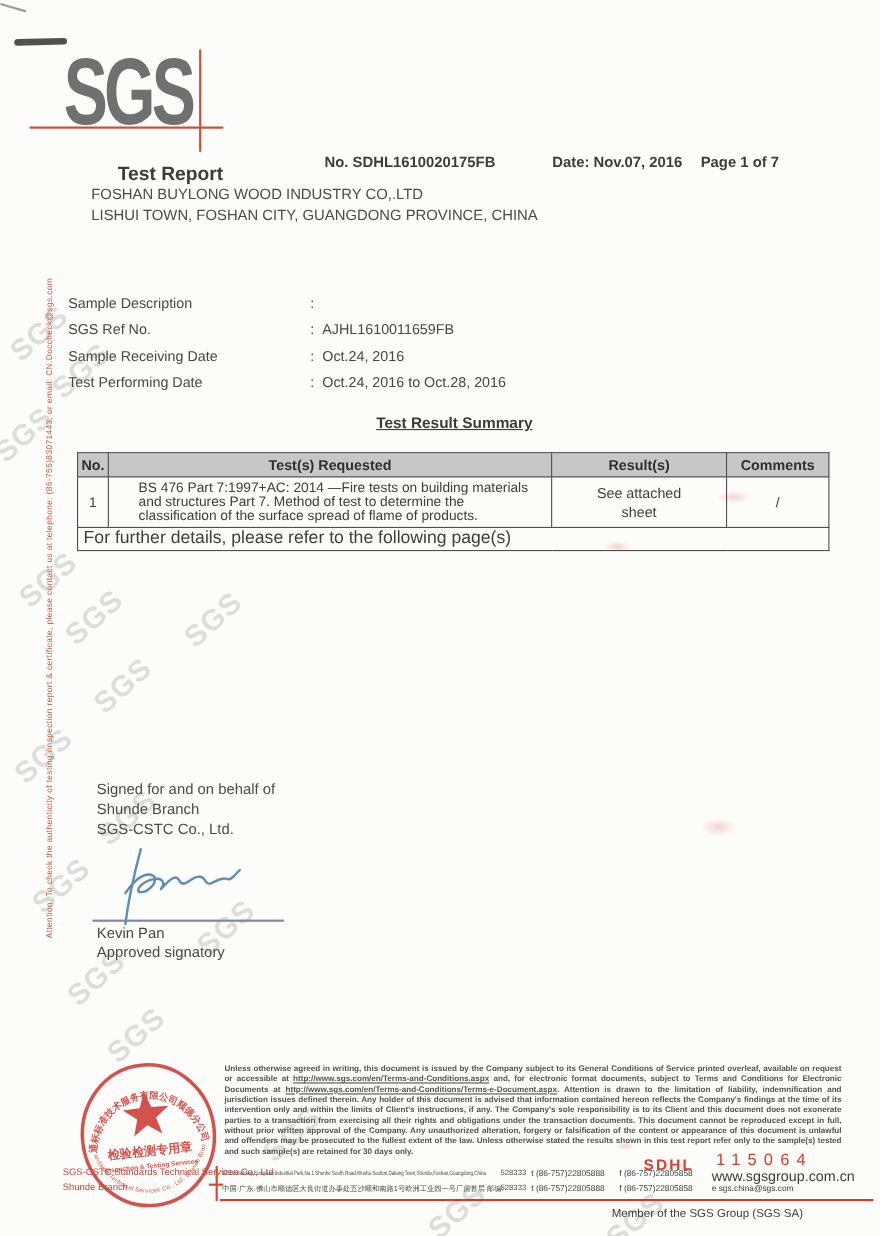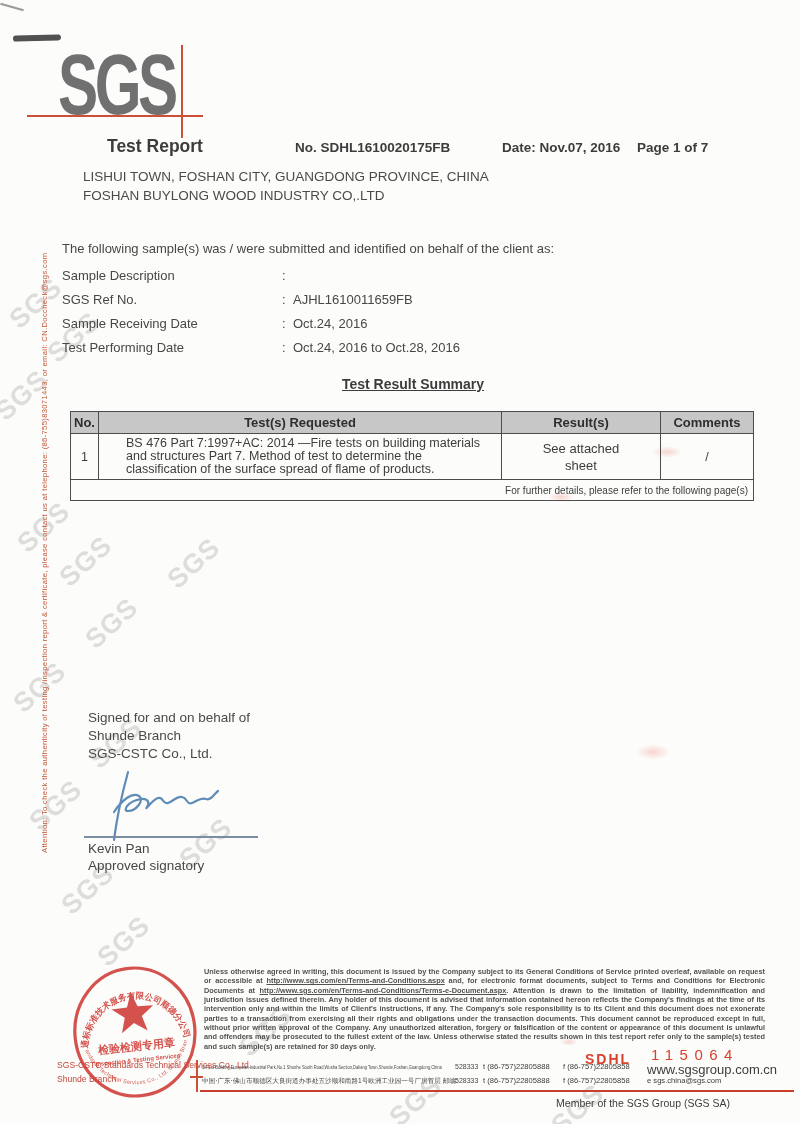--- a/index.html
+++ b/index.html
@@ -20,21 +20,21 @@
   .side-note{position:absolute;left:40px;top:853px;width:674px;transform:rotate(-90deg);
       transform-origin:0 0;font-size:7.6px;color:#c2573b;letter-spacing:.35px;white-space:nowrap;}
 
   
   .logo-text{position:absolute;left:58px;top:44px;font-size:86px;line-height:80px;font-weight:bold;
       color:#707070;letter-spacing:-5px;transform:scaleX(.70);transform-origin:0 0;}
   .logo-hline{position:absolute;left:27px;top:115px;width:176px;height:2px;background:#cc4f38;}
   .logo-vline{position:absolute;left:181px;top:45px;width:2px;height:93px;background:#cc4f38;}
 
   
-  .doc-title{position:absolute;left:107px;top:136px;font-size:17.5px;font-weight:bold;color:#3c3c3c;}
+  .doc-title{position:absolute;left:107px;top:148px;font-size:17.5px;font-weight:bold;color:#3c3c3c;}
   .hdr{position:absolute;top:140px;font-size:13.5px;font-weight:bold;color:#3c3c3c;}
   .report-no{left:295px;} .report-date{left:502px;} .report-page{left:637px;}
   .client{position:absolute;left:83px;top:167px;font-size:13.5px;line-height:19px;color:#4a4a4a;}
 
   
   .sample-intro{position:absolute;left:62px;top:241px;font-size:13px;}
   .srow{position:absolute;left:62px;width:700px;font-size:13px;}
   .srow .lab{display:inline-block;}
   .srow .col{position:absolute;left:220px;}
   .srow .val{position:absolute;left:231px;white-space:nowrap;}
@@ -44,21 +44,21 @@
       font-size:14px;font-weight:bold;text-decoration:underline;color:#3c3c3c;}
   table.summary{position:absolute;left:70px;top:411px;width:683px;border-collapse:collapse;
       font-size:12.5px;color:#3d3d3d;table-layout:fixed;}
   table.summary th,table.summary td{border:1.6px solid #4d4d4d;}
   table.summary th{background:#c7c7c7;height:21px;font-size:13px;color:#2e2e2e;padding:0;}
   td.c-no{text-align:center;}
   td.c-test{padding:3px 6px 3px 27px;line-height:13px;margin-left:21px;}
   td.c-res{text-align:center;}
   .res-inner{width:95px;margin:0 auto;line-height:17px;font-size:13px;}
   td.c-com{text-align:center;}
-  tr.t-foot td{height:18px;padding:1px 5px;font-size:10px;text-align:right;}
+  tr.t-foot td{height:18px;padding:1px 5px;font-size:16px;}
 
   
   .sig-block{position:absolute;left:88px;top:709px;font-size:13.5px;line-height:18px;color:#4a4a4a;}
   .sig-svg{position:absolute;left:84px;top:770px;}
   .sig-line{position:absolute;left:84px;top:836px;width:174px;height:1.5px;background:#7b8da2;}
   .sig-name{position:absolute;left:88px;top:841px;font-size:13.5px;}
   .sig-role{position:absolute;left:88px;top:858px;font-size:13.5px;}
 
   
   .legal{position:absolute;left:204px;top:967px;width:561px;font-size:7.35px;line-height:9.35px;
@@ -118,25 +118,24 @@
   <div class="logo-text">SGS</div>
   <div class="logo-hline"></div>
   <div class="logo-vline"></div>
 
   <div class="doc-title">Test Report</div>
   <div class="hdr report-no">No. SDHL1610020175FB</div>
   <div class="hdr report-date">Date: Nov.07, 2016</div>
   <div class="hdr report-page">Page 1 of 7</div>
 
   <div class="client">
+    <div>FOSHAN BUYLONG WOOD INDUSTRY CO,.LTD</div>
     <div>LISHUI TOWN, FOSHAN CITY, GUANGDONG PROVINCE, CHINA</div>
-    <div>FOSHAN BUYLONG WOOD INDUSTRY CO,.LTD</div>
-  </div>
-
-  <div class="sample-intro">The following sample(s) was / were submitted and identified on behalf of the client as:</div>
+  </div>
+
 
   <div class="srow" style="top:268px">
     <span class="lab">Sample Description</span>
     <span class="col">:</span>
   </div>
   <div class="srow" style="top:292px">
     <span class="lab">SGS Ref No.</span>
     <span class="col">:</span>
     <span class="val">AJHL1610011659FB</span>
   </div>

